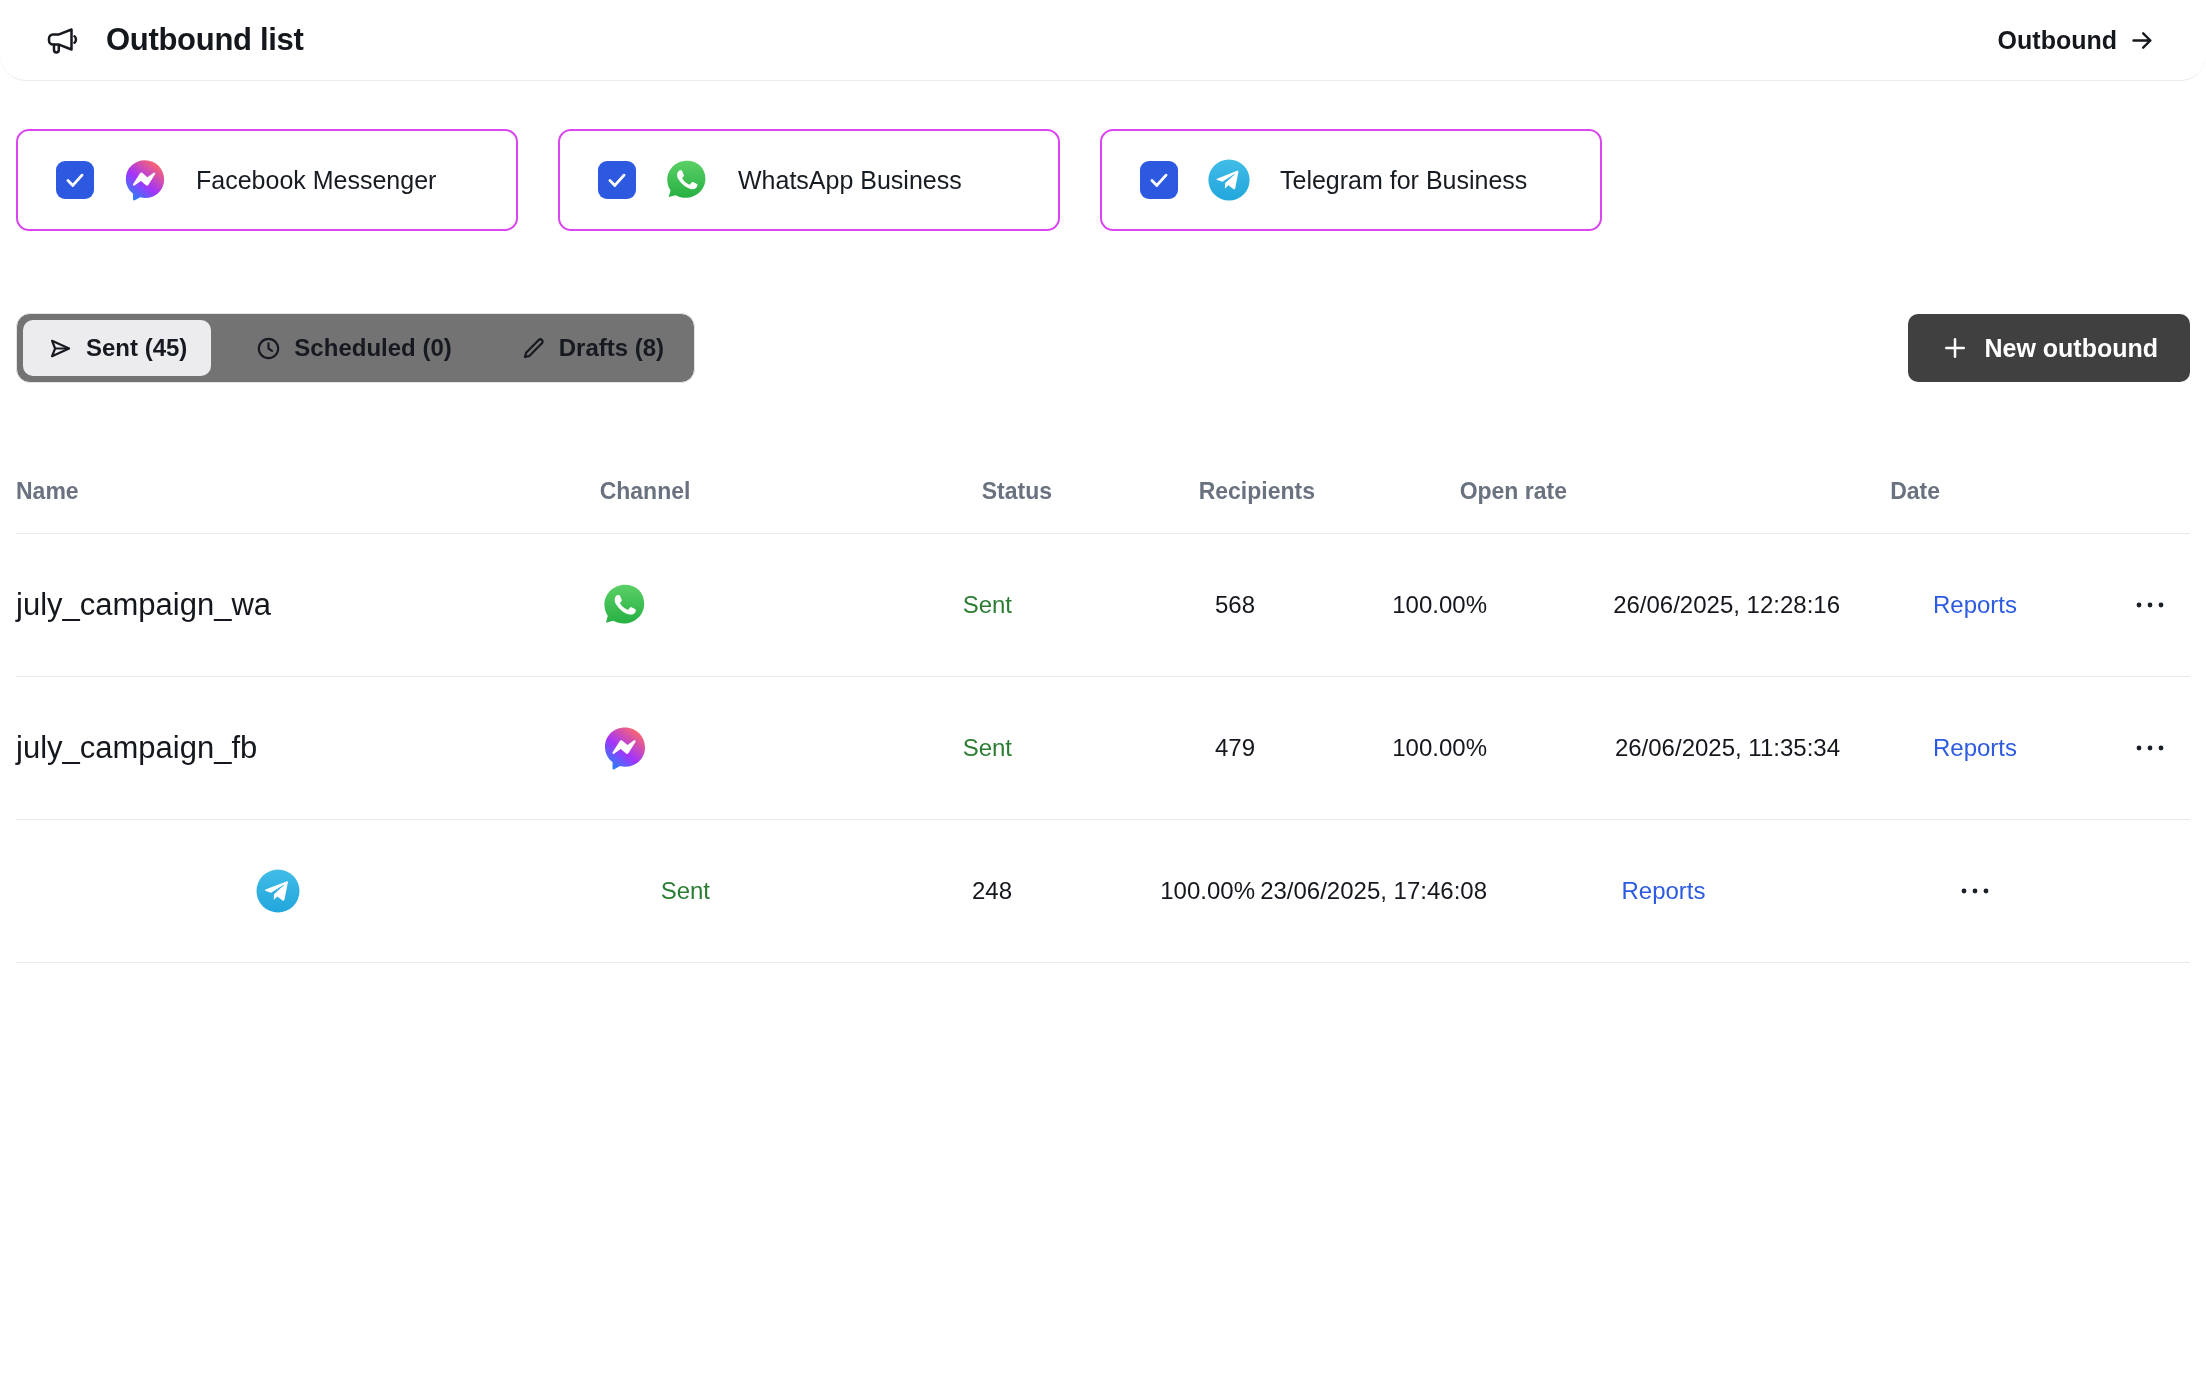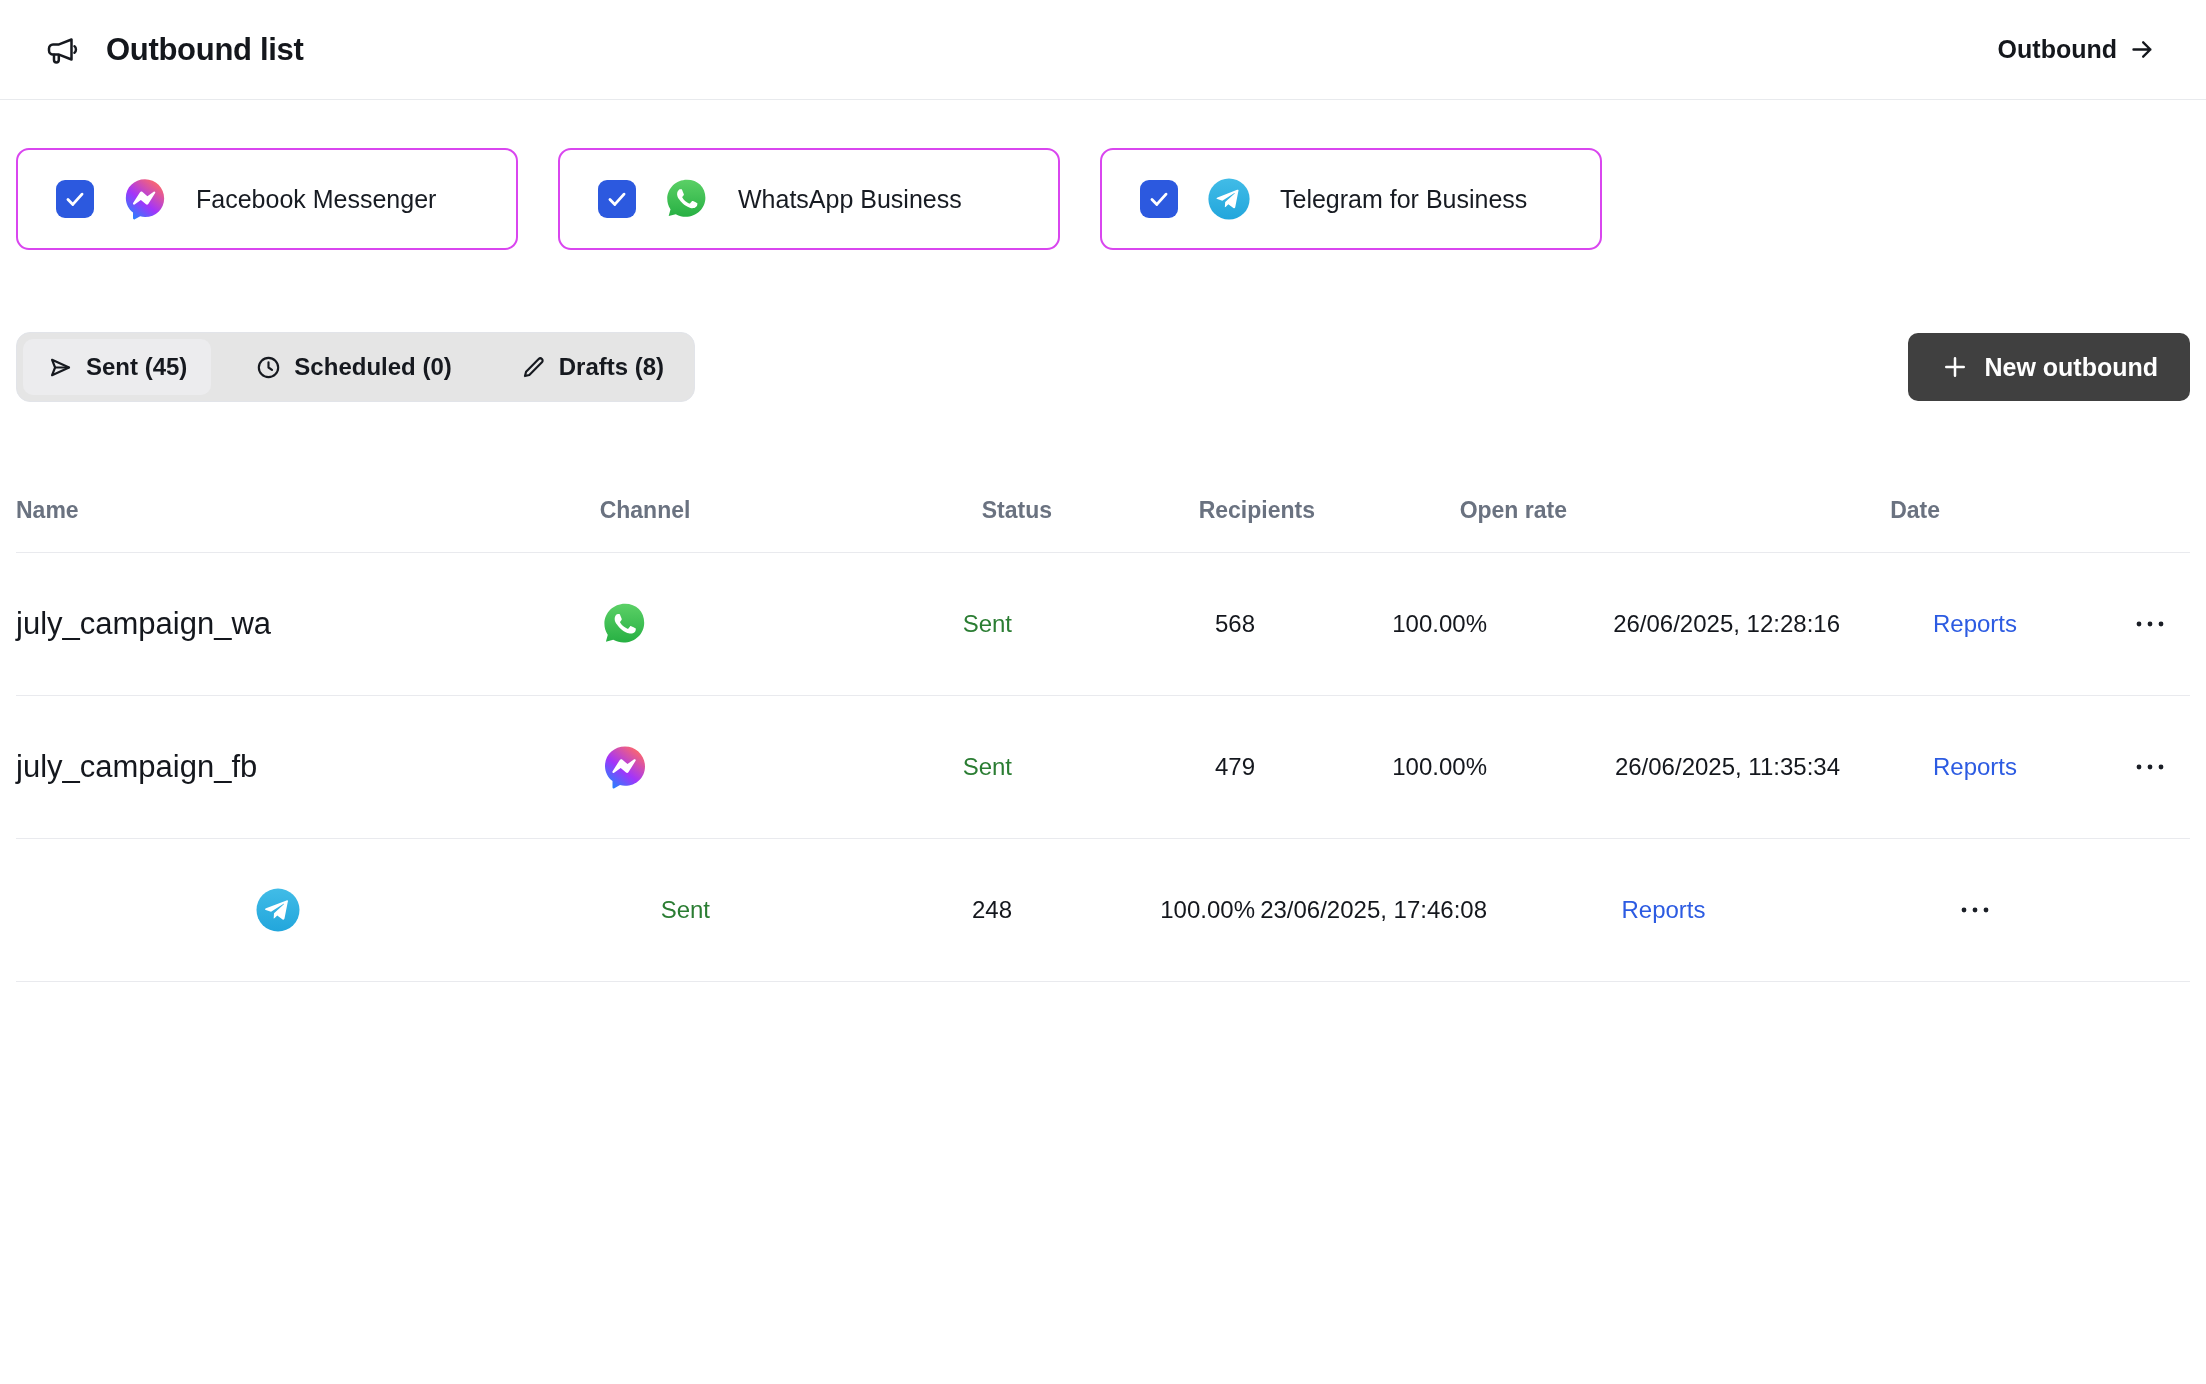--- a/index.html
+++ b/index.html
@@ -1,21 +1,21 @@
 <!DOCTYPE html>
 <html><head>
 <meta charset="utf-8">
 <style>
   * { margin:0; padding:0; box-sizing:border-box; }
   html,body { width:2206px; height:1384px; background:#ffffff; overflow:hidden;
               font-family:"Liberation Sans", sans-serif; color:#171B22; }
 
   
-  .topbar { height:100px; display:flex; align-items:center; justify-content:space-between;
-            padding:0 50px 0 44px; border-bottom:1px solid #E8EAED; }
+  .topbar { height:81px; display:flex; align-items:center; justify-content:space-between;
+            padding:0 50px 0 44px; border-bottom:1px solid #E8EAED;border-radius:26px; }
   .topbar-left { display:flex; align-items:center; gap:26px; }
   .megaphone { width:36px; height:36px; color:#16191F; }
   .page-title { font-size:31px; font-weight:700; letter-spacing:-0.3px; color:#14171C; }
   .audience { display:flex; align-items:center; gap:12px; font-size:25px; font-weight:600;
               color:#14171C; cursor:pointer; text-decoration:none; }
   .audience svg { width:27px; height:27px; }
 
   
   .channels { margin:48px 16px 0; display:flex; gap:40px; }
   .channel-card { width:502px; height:102px; border:2px solid #d946ef; border-radius:13px;
@@ -23,21 +23,21 @@
                   cursor:pointer; }
   .checkbox { width:38px; height:38px; border-radius:9px; background:#2C59DF;
               display:flex; align-items:center; justify-content:center; flex:0 0 auto; }
   .checkbox svg { width:26px; height:26px; }
   .ch-icon { width:46px; height:46px; flex:0 0 auto; }
   .channel-label { font-size:25px; color:#171B22; }
 
   
   .toolbar { margin:82px 16px 0; display:flex; align-items:center; justify-content:space-between; }
   .tabs { display:flex; align-items:center; gap:20px; border:1px solid #E2E4E9; border-radius:14px;
-          background:#e5e5e5; padding:6px; height:70px; }
+          background:#737373; padding:6px; height:70px; }
   .tab { display:flex; align-items:center; gap:12px; padding:0 24px; height:56px; border-radius:10px;
          font-size:24px; font-weight:600; color:#16191F; cursor:pointer; white-space:nowrap; }
   .tab.active { background:#ECECEE; }
   .tab svg { width:27px; height:27px; }
   .btn-new { display:flex; align-items:center; gap:14px; height:68px; padding:0 32px;
              background:#404040; color:#fff; border:none; border-radius:10px;
              font-size:25px; font-weight:600; font-family:inherit; cursor:pointer; }
   .btn-new svg { width:30px; height:30px; }
 
   

